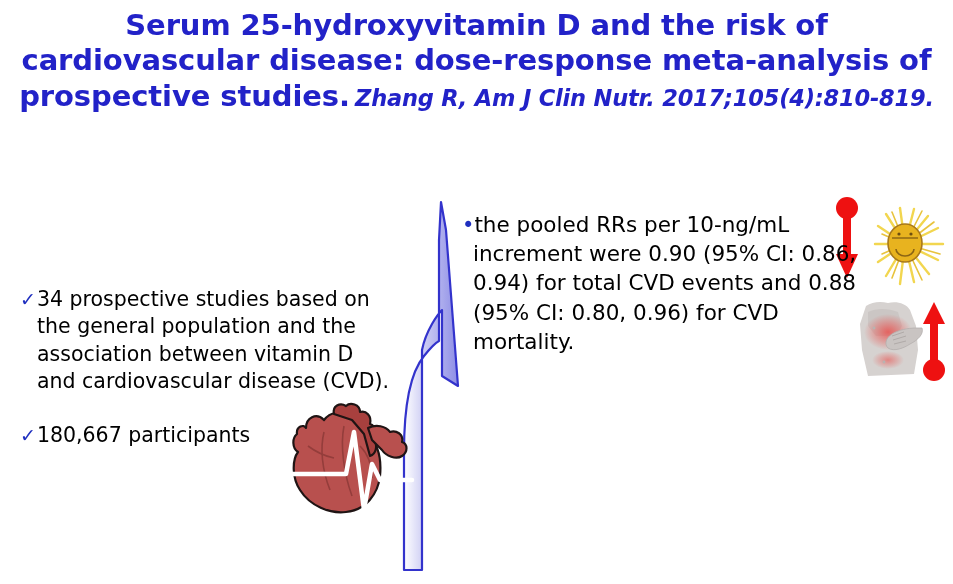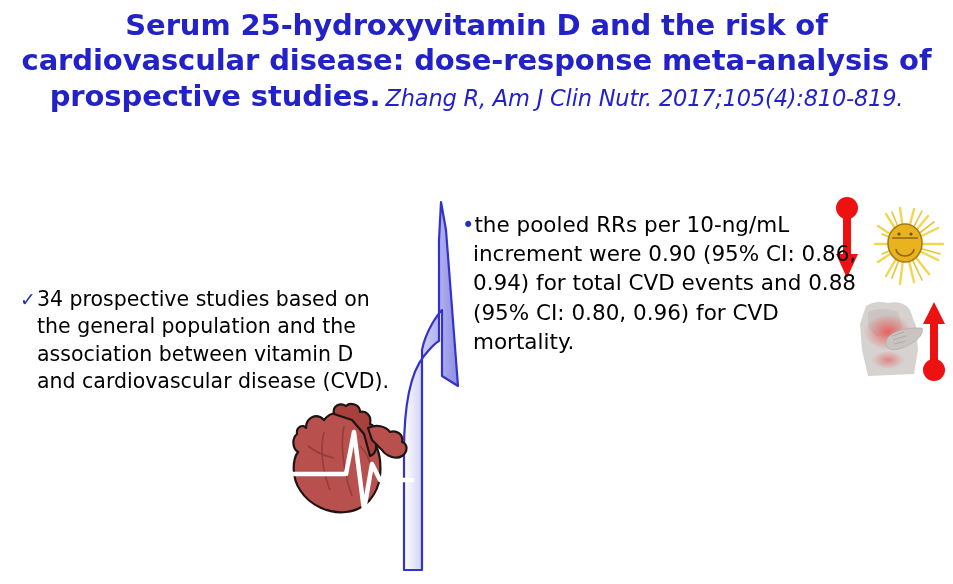--- a/index.html
+++ b/index.html
@@ -28,21 +28,21 @@
   .title-main {
     font-family: "DejaVu Sans", sans-serif;
     font-weight: bold;
     font-size: 29px;
     color: #2222C8;
     letter-spacing: -0.1px;
   }
   .title-citation {
     font-family: "DejaVu Sans", sans-serif;
     font-style: italic;
-    font-weight: normal;
+    font-weight: bold;
     font-size: 22.5px;
     color: #2222C8;
     letter-spacing: -0.2px;
   }
 
   
   .left-block {
     position: absolute;
     left: 20px;
     top: 264px;
@@ -203,19 +203,20 @@
       <g>
         <path d="M 88 4 L 99 26 L 77 26 Z" fill="#ee1111"></path>
         <rect x="84" y="24" width="8" height="44" fill="#ee1111"></rect>
         <circle cx="88" cy="72" r="11" fill="#ee1111"></circle>
       </g>
     </svg>
   </div>
 
   <div class="left-block">
     <p class="left-para"><span class="check">✓</span><span>34 prospective studies based on the general population and the association between vitamin D and cardiovascular disease (CVD).</span></p>
+    <p class="left-para"><span class="check">✓</span><span>180,667 participants</span></p>
   </div>
 
   <div class="right-block">
     <p class="right-para"><span class="dot">•</span><span>the pooled RRs per 10-ng/mL increment were 0.90 (95% CI: 0.86, 0.94) for total CVD events and 0.88 (95% CI: 0.80, 0.96) for CVD mortality.</span></p>
   </div>
 
 </div>
 
 </body></html>

